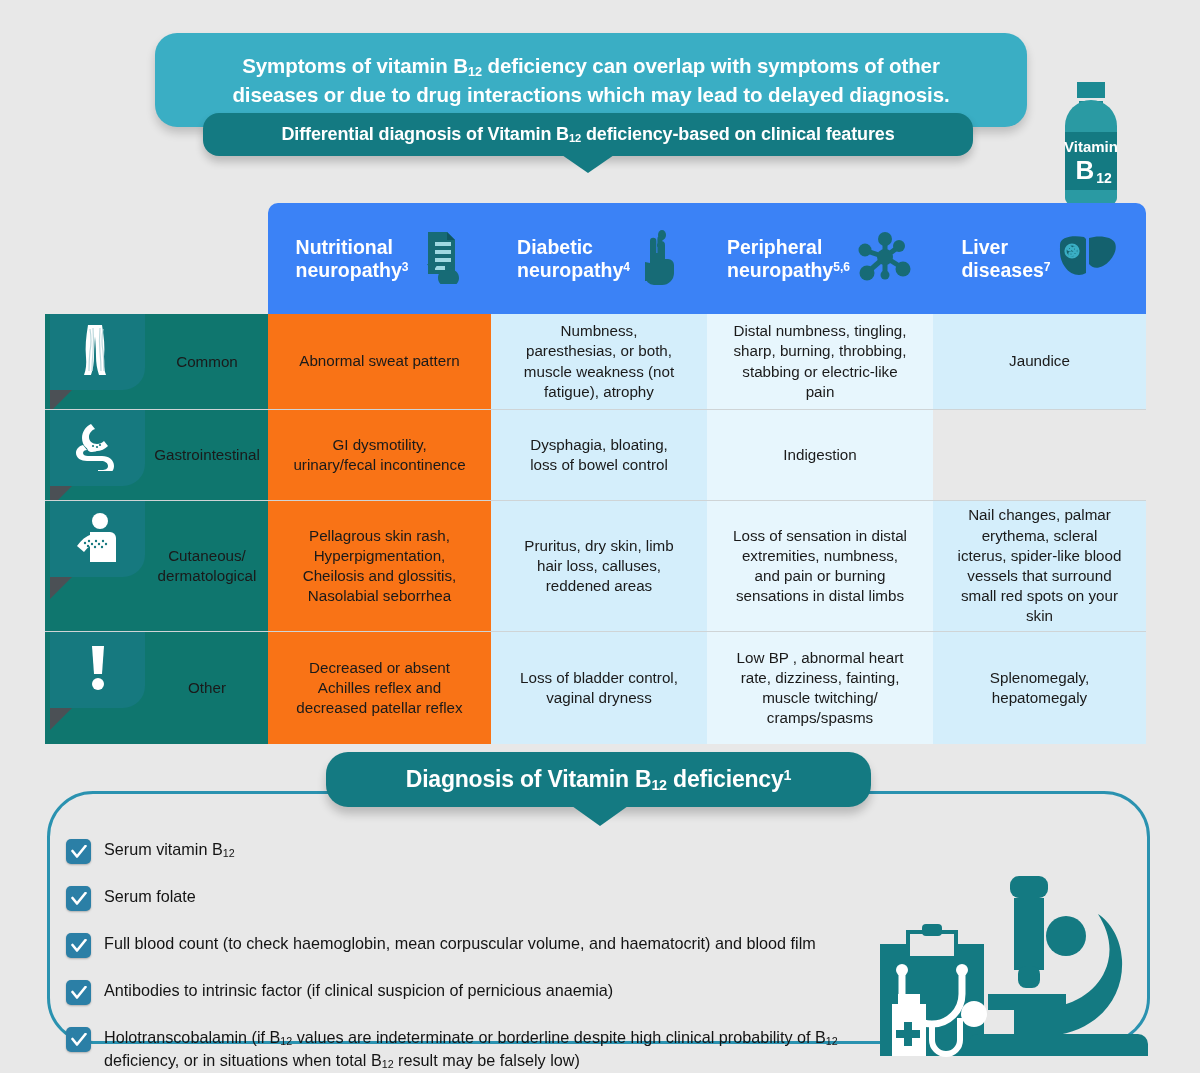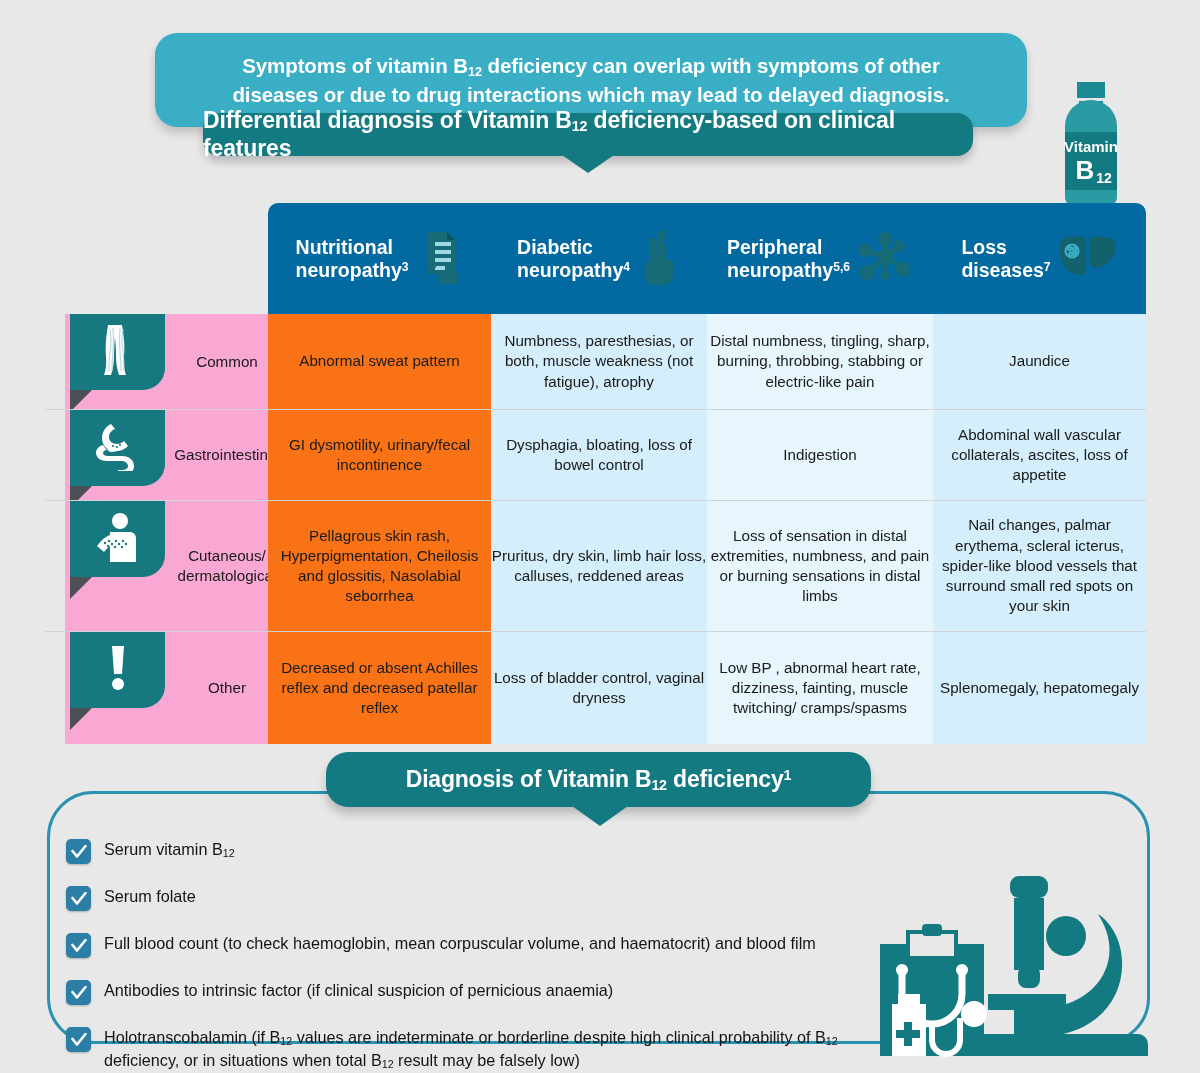--- a/index.html
+++ b/index.html
@@ -24,64 +24,64 @@
   .banner-light .txt{
     color:#fff;font-weight:bold;font-size:20.5px;line-height:1.32;
     letter-spacing:-.1px;
   }
   .banner-dark{
     position:absolute;left:203px;top:113px;width:770px;height:43px;
     background:#147a82;border-radius:16px;
     box-shadow:0 6px 9px rgba(0,0,0,.20);
     display:flex;align-items:center;justify-content:center;
   }
-  .banner-dark .txt{color:#fff;font-weight:bold;font-size:23px;letter-spacing:-.15px;}
+  .banner-dark .txt{color:#fff;font-weight:bold;font-size:18px;letter-spacing:-.15px;text-align:right;}
 
   
   .tail{
     position:absolute;width:0;height:0;
     border-left:26px solid transparent;border-right:26px solid transparent;
   }
   .tail-dark{left:562px;top:155px;border-top:18px solid #147a82;}
 
   sub.b12{font-size:.62em;vertical-align:-.22em;font-weight:bold;}
   sup.ref{font-size:.62em;vertical-align:.52em;font-weight:bold;}
 
   
   .bottle{position:absolute;left:1048px;top:82px;width:86px;height:122px;}
 
   
   .tbl{position:absolute;left:45px;top:203px;width:1101px;height:535px;}
   .thead{
     position:absolute;left:223px;top:0;width:878px;height:111px;
-    background:#0369a1;border-radius:10px 10px 0 0;
+    background:#3b82f6;border-radius:10px 10px 0 0;
     display:flex;align-items:center;
   }
   .th{
     flex:0 0 auto;display:flex;align-items:center;justify-content:center;gap:7px;
     height:100%;
   }
   .th .lbl{color:#fff;font-weight:bold;font-size:19.5px;line-height:1.18;text-align:left;}
   .th .ico{display:block;}
   .th-0{width:223px;} .th-1{width:216px;} .th-2{width:226px;} .th-3{width:213px;}
 
   .rows{position:absolute;left:0;top:111px;width:1101px;}
   .row{position:relative;display:flex;}
   .row + .row{border-top:1px solid #cfd4d6;}
   .cells{position:absolute;left:223px;top:0;bottom:0;width:878px;display:flex;}
   .cell{
     display:flex;align-items:center;justify-content:center;text-align:center;
-    font-size:15.2px;line-height:1.33;color:#1a1a1a;padding:6px 0;box-sizing:border-box;
+    font-size:15.2px;line-height:1.33;color:#1a1a1a;padding:6px 24px;box-sizing:border-box;
   }
   .c0{width:223px;background:#f97316;}
   .c1{width:216px;background:#d4eefb;}
   .c2{width:226px;background:#e7f6fd;}
   .c3{width:213px;background:#d4eefb;}
 
-  .rowlabelzone{width:223px;background:#f9a8d4;position:relative;margin-left:20px;}
+  .rowlabelzone{width:223px;background:#0f766e;position:relative;}
   .tabwrap{position:absolute;left:0;top:0;width:223px;height:100%;}
   .tab{
     position:absolute;left:5px;top:0;width:95px;height:76px;
     background:#16797f;border-radius:0 0 22px 0;
     display:flex;align-items:center;justify-content:center;
   }
   .tabshadow{
     position:absolute;left:5px;top:76px;width:0;height:0;
     border-left:22px solid #4b5055;border-bottom:22px solid transparent;
   }
@@ -212,21 +212,21 @@
             <circle cx="10" cy="42" r="7.5" fill="#176b76"></circle>
             <circle cx="42" cy="15" r="6" fill="#176b76"></circle>
             <circle cx="46" cy="38" r="7.5" fill="#176b76"></circle>
             <circle cx="28" cy="44" r="4.5" fill="#176b76"></circle>
           </svg>
         </span>
       </div>
 
       <div class="th th-3">
         <div class="lbl">
-          <span>Loss</span><br>
+          <span>Liver</span><br>
           <span>diseases</span><sup class="ref">7</sup>
         </div>
         <span class="ico">
           <svg width="60" height="48" viewBox="0 0 60 48">
             <path d="M2 12 C2 4 14 2 26 4 L28 6 v34 c-6 4 -16 2 -21 -6 C1 26 2 18 2 12 z" fill="#14616e"></path>
             <path d="M31 5 C40 2 54 3 57 10 c3 7 -3 18 -12 23 c-6 3 -11 2 -14 -2 z" fill="#14616e"></path>
             <g fill="none" stroke="#3aaec4" stroke-width="2.2">
               <circle cx="14" cy="18" r="6.5"></circle>
               <circle cx="11.5" cy="15.5" r="1.6"></circle>
               <circle cx="16.5" cy="16" r="1.6"></circle>
@@ -287,21 +287,20 @@
               </span>
             </div>
             <div class="tabshadow"></div>
             <div class="rowname">Gastrointestinal</div>
           </div>
         </div>
         <div class="cells">
           <div class="cell c0">GI dysmotility, urinary/fecal incontinence</div>
           <div class="cell c1">Dysphagia, bloating, loss of bowel control</div>
           <div class="cell c2">Indigestion</div>
-          <div class="cell c3">Abdominal wall vascular collaterals, ascites, loss of appetite</div>
         </div>
       </div>
 
       <div class="row r-h2">
         <div class="rowlabelzone">
           <div class="tabwrap">
             <div class="tab">
               <span>
                 <svg width="52" height="50" viewBox="0 0 52 50">
                   <circle cx="28" cy="9" r="8" fill="#ffffff"></circle>

